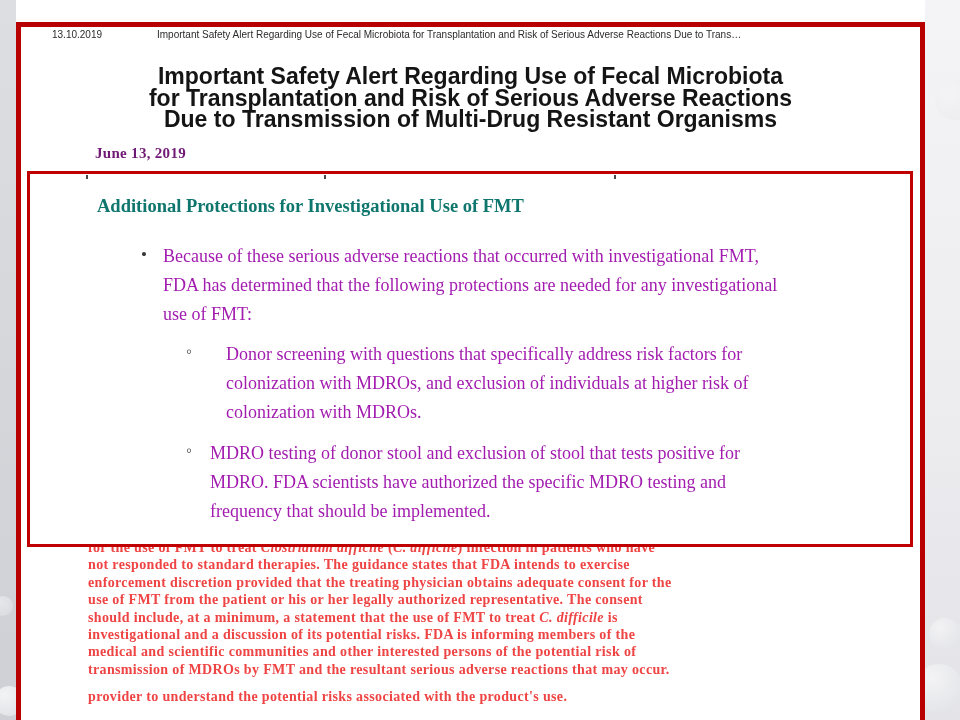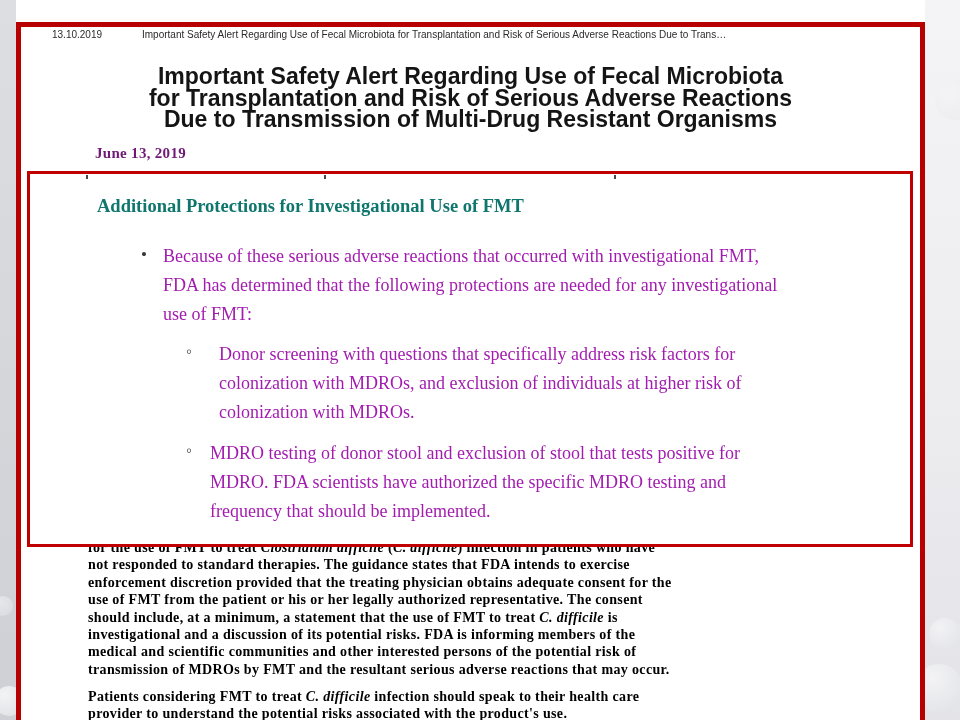--- a/index.html
+++ b/index.html
@@ -41,21 +41,21 @@
     background: #ffffff;
   }
 
   
   .page-header {
     position: absolute; top: 2px; left: 0; width: 100%;
     font-family: "Liberation Sans", sans-serif;
     font-size: 10px; color: #2b2b2b; white-space: nowrap;
   }
   .hdr-date { position: absolute; left: 31px; top: 0; }
-  .hdr-title { position: absolute; left: 121px; top: 0; }
+  .hdr-title { position: absolute; left: 136px; top: 0; }
 
   
   .article-title {
     position: absolute; top: 38px; left: 0; width: 899px;
     text-align: center;
     font-family: "Liberation Sans", sans-serif;
     font-weight: bold;
     font-size: 24px; line-height: 21.5px;
     color: #141414;
     transform: scaleX(0.96);
@@ -64,21 +64,21 @@
   .article-date {
     position: absolute; left: 74px; top: 118px;
     font-weight: bold; font-size: 15px; color: #701a75;
     letter-spacing: 0.3px;
   }
 
   
   .bottom-text {
     position: absolute; left: 67px; width: 800px;
     font-weight: bold; font-size: 14px; line-height: 17.4px;
-    letter-spacing: 0.35px; color: #000000;
+    letter-spacing: 0.35px; color: #ef4444;
     z-index: 1;
   }
   .para1 { top: 512px; }
   .para2 { top: 661px; }
   .bline { white-space: nowrap; }
 
   
   .inner-box {
     position: absolute; left: 6px; top: 144px;
     width: 886px; height: 376px;
@@ -92,21 +92,21 @@
   .box-heading {
     position: absolute; left: 67px; top: 22px;
     font-weight: bold; font-size: 18.5px; color: #0f766e;
     white-space: nowrap;
   }
   .bullet-group { position: absolute; font-size: 18px; line-height: 29px; color: #a21caf; }
   .bullet-group .line { white-space: nowrap; }
   .marker { position: absolute; font-size: 17px; color: #3a3a3a; }
   .g-main { left: 133px; top: 68px; }
   .m-main { left: 111px; top: 71px; }
-  .g-sub1 { left: 189px; top: 166px; }
+  .g-sub1 { left: 196px; top: 166px; }
   .m-sub1 { left: 156px; top: 168px; }
   .g-sub2 { left: 180px; top: 265px; }
   .m-sub2 { left: 156px; top: 267px; }
 </style>
 </head>
 <body>
 
 <div class="slide">
 
   <div class="band band-left">
@@ -138,21 +138,20 @@
       <div class="bline"><span>for the use of FMT to treat </span><i>Clostridium difficile</i><span> (</span><i>C. difficile</i><span>) infection in patients who have</span></div>
       <div class="bline">not responded to standard therapies. The guidance states that FDA intends to exercise</div>
       <div class="bline">enforcement discretion provided that the treating physician obtains adequate consent for the</div>
       <div class="bline">use of FMT from the patient or his or her legally authorized representative. The consent</div>
       <div class="bline"><span>should include, at a minimum, a statement that the use of FMT to treat </span><i>C. difficile</i><span> is</span></div>
       <div class="bline">investigational and a discussion of its potential risks. FDA is informing members of the</div>
       <div class="bline">medical and scientific communities and other interested persons of the potential risk of</div>
       <div class="bline">transmission of MDROs by FMT and the resultant serious adverse reactions that may occur.</div>
     </div>
     <div class="bottom-text para2">
-      <div class="bline"><span>Patients considering FMT to treat </span><i>C. difficile</i><span> infection should speak to their health care</span></div>
       <div class="bline">provider to understand the potential risks associated with the product's use.</div>
     </div>
 
     <div class="inner-box">
       <div class="frag frag1"></div>
       <div class="frag frag2"></div>
       <div class="frag frag3"></div>
 
       <div class="box-heading">Additional Protections for Investigational Use of FMT</div>
 

